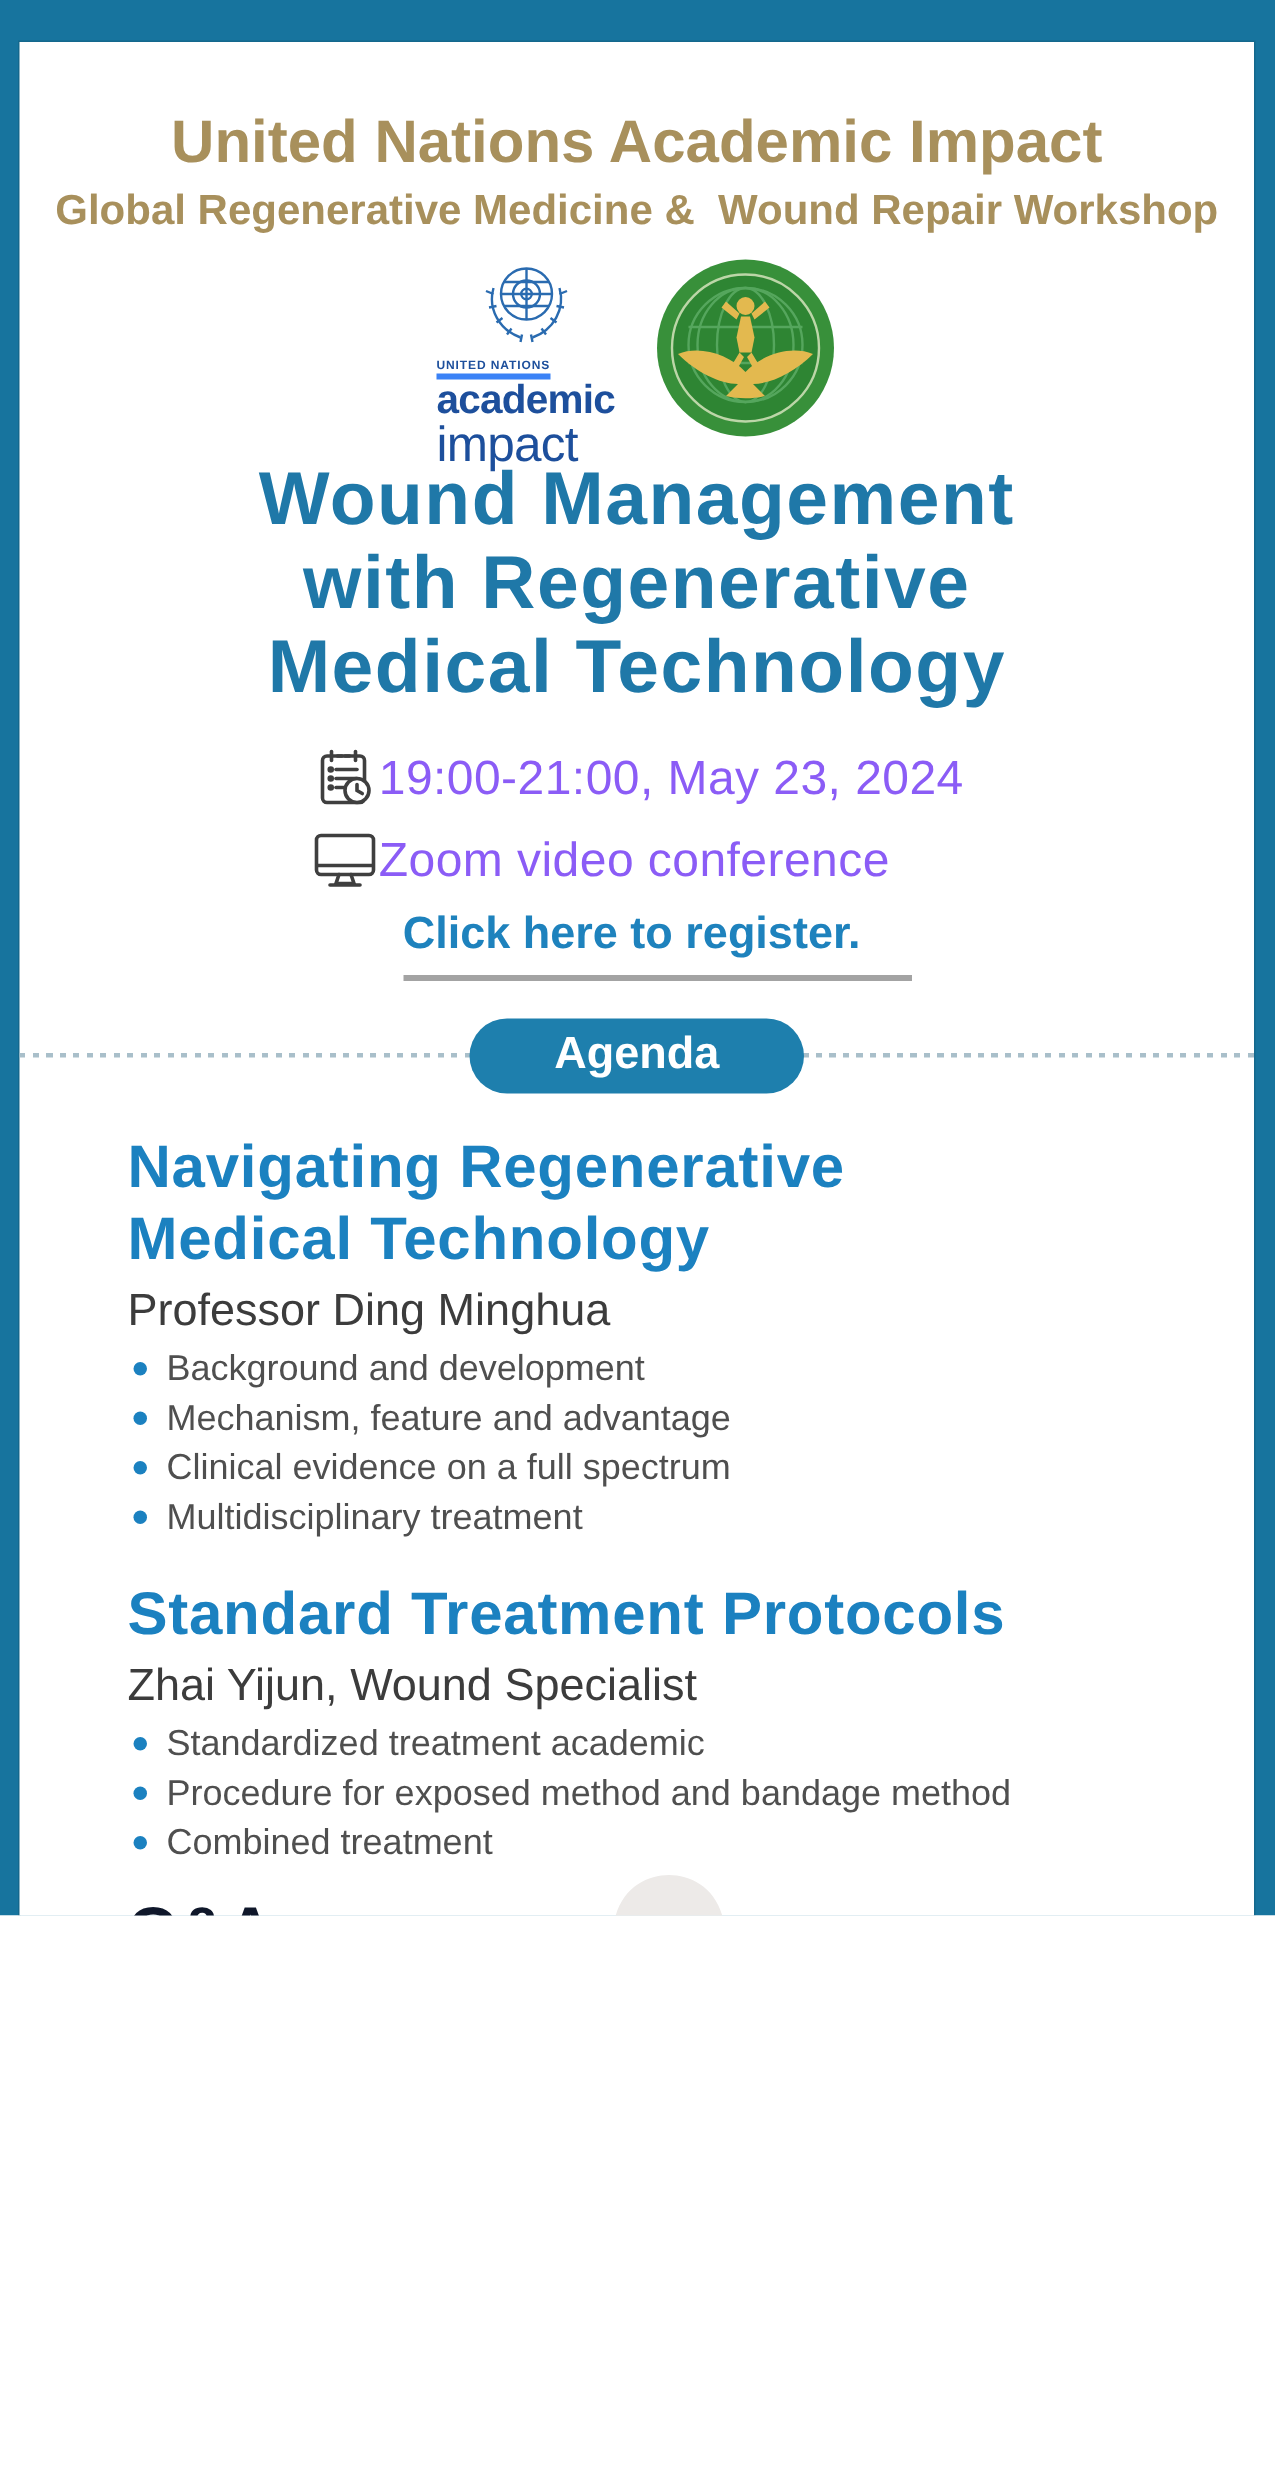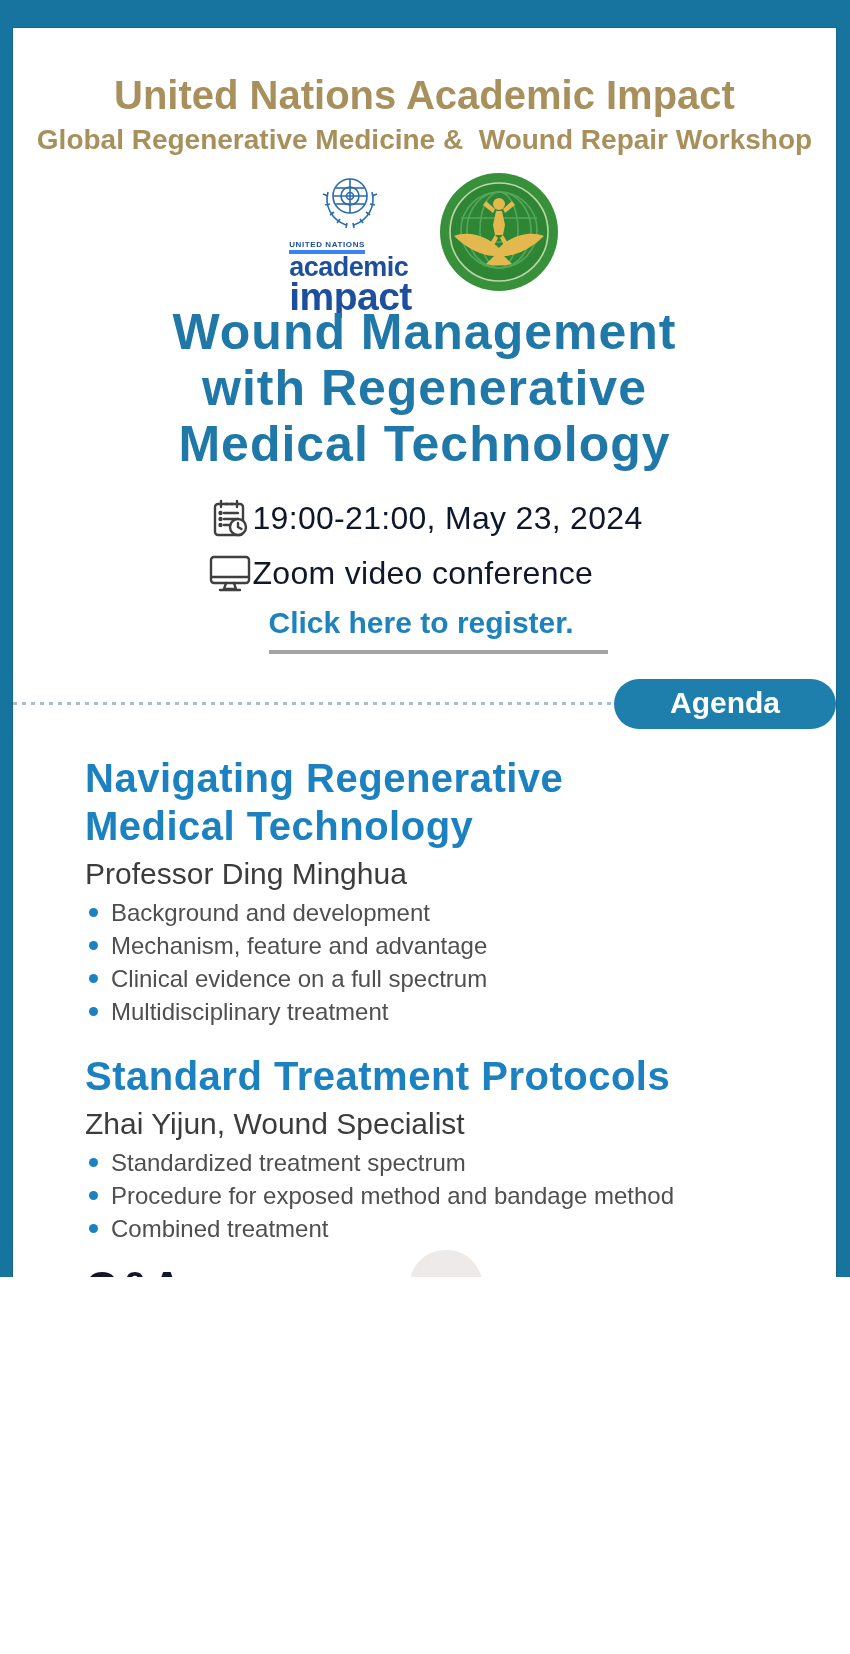--- a/index.html
+++ b/index.html
@@ -14,36 +14,36 @@
   .hdr { text-align:center; padding-top:44px; color:#a8905c; }
   .hdr h1 { font-size:40px; font-weight:700; letter-spacing:0; line-height:46px; }
   .hdr h2 { font-size:28px; font-weight:700; line-height:36px; margin-top:4px; white-space:pre-wrap; }
 
   
   .logos { display:flex; justify-content:center; align-items:flex-start; gap:26px; margin-top:12px; height:128px; }
   .unai { display:flex; flex-direction:column; align-items:center; color:#1d4f9c; }
   .unai-text { text-align:left; line-height:1; margin-top:2px; }
   .unai-org { font-size:8px; font-weight:700; letter-spacing:.6px; border-bottom:4px solid #3b82f6; display:inline-block; padding-bottom:1px; }
   .unai-academic { font-size:27px; font-weight:800; letter-spacing:-.5px; line-height:27px; }
-  .unai-impact { font-size:39px; font-weight:700; letter-spacing:-.5px; line-height:31px; }
+  .unai-impact { font-size:33px; font-weight:400; letter-spacing:-.5px; line-height:31px; }
 
   
   .hero { text-align:center; margin-top:6px; color:#1f78a8; font-weight:700; }
   .hero div { font-size:50px; line-height:56px; letter-spacing:1px; }
 
   
   .event { width:fit-content; margin:24px auto 0; }
-  .evrow { display:flex; align-items:center; margin-bottom:12px; color:#0f172a; }
+  .evrow { display:flex; align-items:center; margin-bottom:12px; color:#8b5cf6; }
   .evrow .txt { font-size:32px; letter-spacing:.3px; }
   .evicon { width:46px; display:flex; justify-content:center; }
   .register { margin-left:62px; width:fit-content; padding:0 34px 10px 0; border-bottom:4px solid #a3a3a3; }
   .register a { font-size:30px; font-weight:600; color:#1e82bd; text-decoration:none; }
 
   
-  .sep { position:relative; height:48px; margin-top:26px; display:flex; justify-content:flex-end; align-items:center; }
+  .sep { position:relative; height:48px; margin-top:26px; display:flex; justify-content:center; align-items:center; }
   .sep::before { content:""; position:absolute; left:0; right:0; top:22px; height:3px;
                  background:repeating-linear-gradient(90deg,#a9bfca 0 4px,transparent 4px 9px); }
   .pill { position:relative; z-index:2; background:#1e7fad; color:#fff; font-size:30px; font-weight:700;
           padding:7px 56px 9px; border-radius:28px; }
 
   
   .section { padding:0 30px 0 72px; }
   .section.first { margin-top:26px; }
   .section.second { margin-top:24px; }
   .sec-title { color:#1b81c0; font-weight:700; }
@@ -172,21 +172,21 @@
           <li>Multidisciplinary treatment</li>
         </ul>
       </section>
 
       <section class="section second">
         <h3 class="sec-title">
           <span>Standard Treatment Protocols</span>
         </h3>
         <div class="speaker">Zhai Yijun, Wound Specialist</div>
         <ul class="bullets">
-          <li>Standardized treatment spectrum</li>
+          <li>Standardized treatment academic</li>
           <li>Procedure for exposed method and bandage method</li>
           <li>Combined treatment</li>
         </ul>
       </section>
 
       <div class="qa">Q&amp;A</div>
     </div>
 
     <svg class="illustration" viewBox="0 0 823 415">
       <defs>

